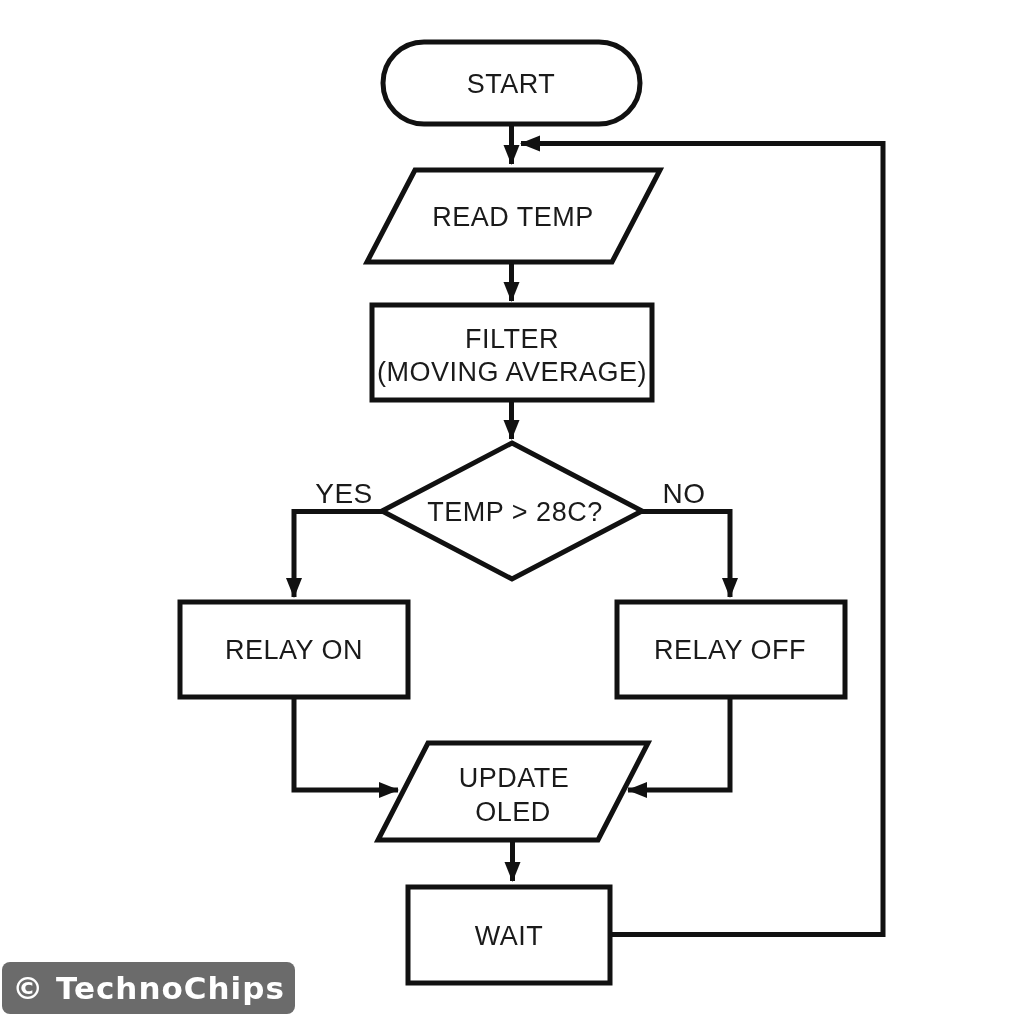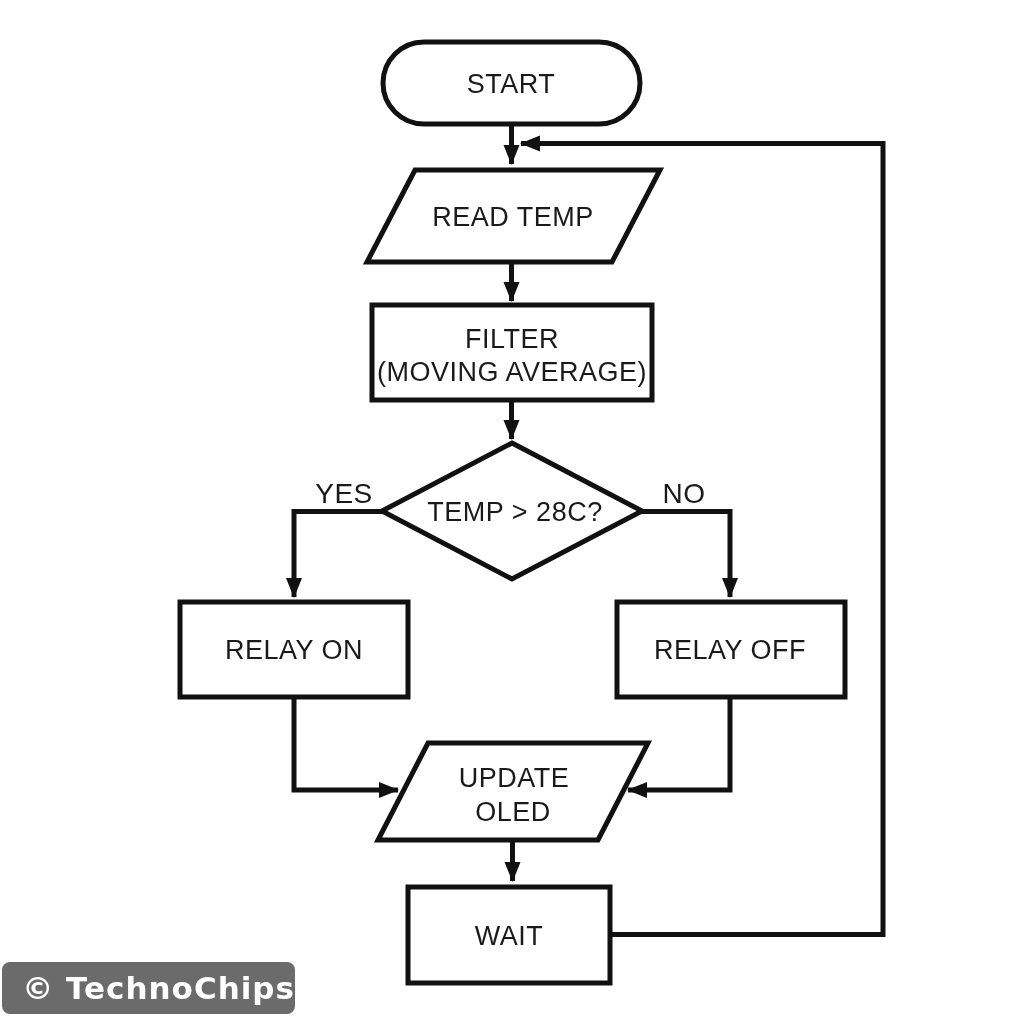--- a/index.html
+++ b/index.html
@@ -48,21 +48,21 @@
   .watermark {
     position: absolute;
     left: 2px;
     top: 962px;
     width: 293px;
     height: 52px;
     background: #6b6b6b;
     border-radius: 8px;
     display: flex;
     align-items: center;
-    justify-content: flex-end;
+    justify-content: center;
     color: #ffffff;
     font-family: "DejaVu Sans", sans-serif;
     font-weight: bold;
     font-size: 31px;
     letter-spacing: 1px;
   }
 </style>
 </head>
 <body>
 

